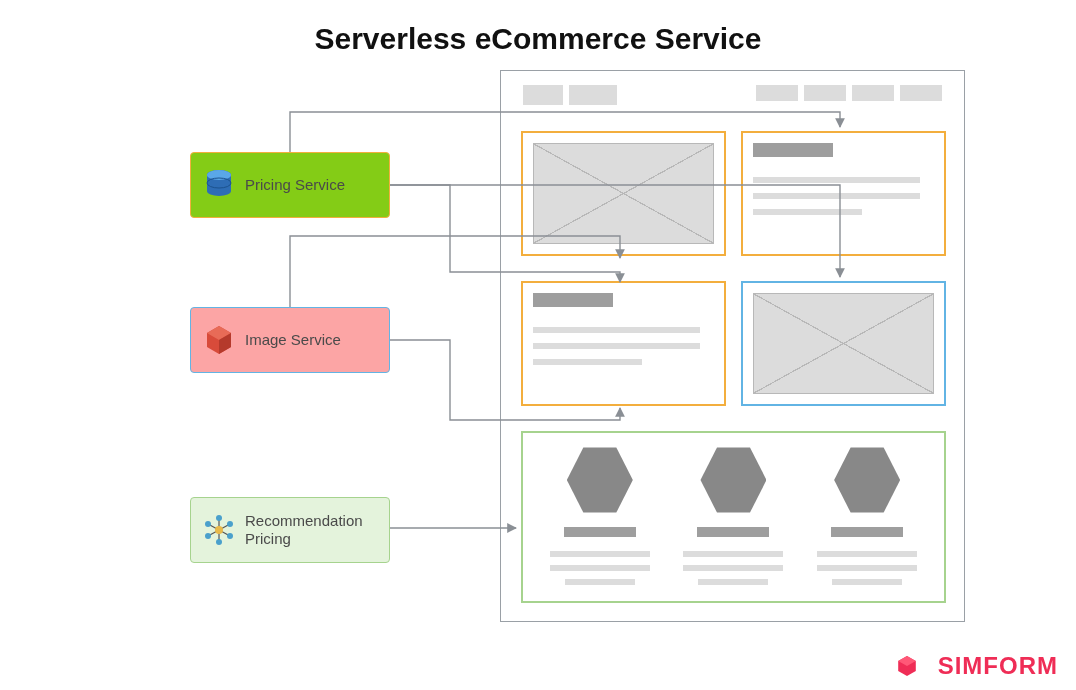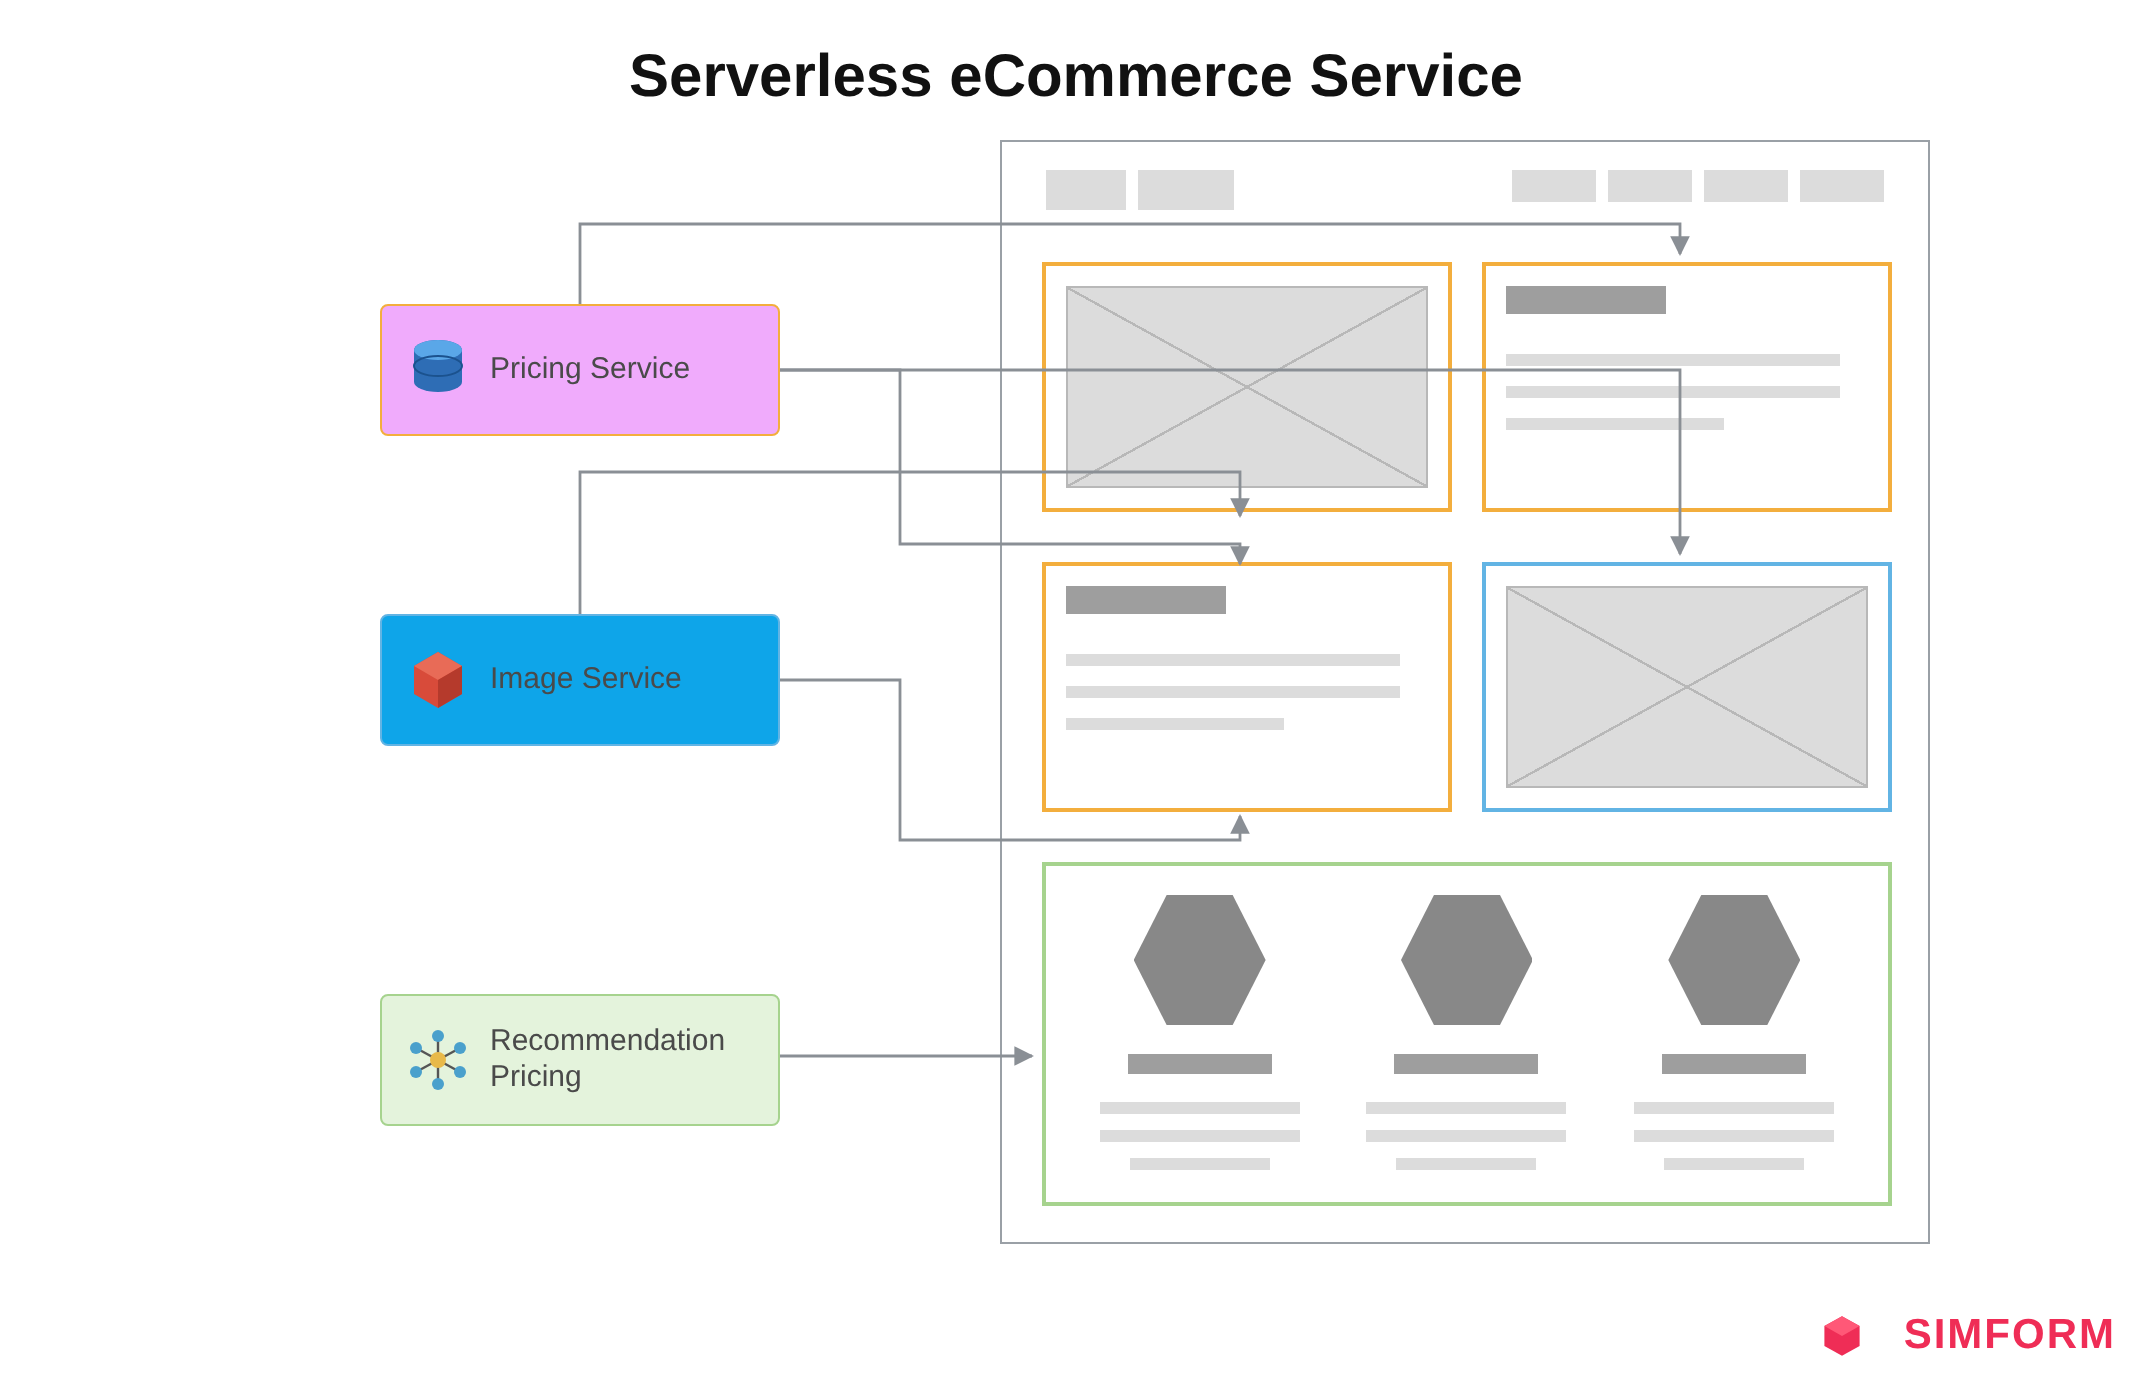--- a/index.html
+++ b/index.html
@@ -29,22 +29,22 @@
     height: 66px;
     border-radius: 4px;
     display: flex;
     align-items: center;
     padding-left: 12px;
     font-size: 15px;
     color: #4a4a4a;
   }
   .svc-icon { width: 32px; height: 32px; display: flex; align-items: center; justify-content: center; margin-right: 10px; flex-shrink: 0; }
   .svc-label { line-height: 1.2; }
-  .svc-pricing { left: 190px; top: 152px; background: #f0abfc; border: 1px solid #f3ae3d; }
-  .svc-image   { left: 190px; top: 307px; background: #0ea5e9; border: 1px solid #62b4e4; text-align: center; }
+  .svc-pricing { left: 190px; top: 152px; background: #84cc16; border: 1px solid #f3ae3d; }
+  .svc-image   { left: 190px; top: 307px; background: #fca5a5; border: 1px solid #62b4e4; text-align: center; }
   .svc-reco    { left: 190px; top: 497px; background: #e4f3dc; border: 1px solid #a6d38e; }
 
   
   .frame {
     position: absolute;
     left: 500px; top: 70px;
     width: 465px; height: 552px;
     border: 1px solid #9aa0a6;
     background: #fff;
   }
@@ -72,21 +72,21 @@
   .line { background: #dcdcdc; height: 6px; }
 
   
   .hex { background: #888; width: 66px; height: 74px; clip-path: polygon(25% 6%, 75% 6%, 100% 50%, 75% 94%, 25% 94%, 0% 50%); }
 
   
   .brand {
     position: absolute; right: 18px; bottom: 10px;
     display: flex; align-items: center; gap: 20px;
     color: #ef2d56; font-weight: 800; letter-spacing: 1px;
-    font-size: 21px;
+    font-size: 24px;
   }
 
   
   .arrows { position: absolute; left: 0; top: 0; width: 1076px; height: 690px; pointer-events: none; }
 </style>
 </head>
 <body>
 
 <div class="title">Serverless eCommerce Service</div>
 

